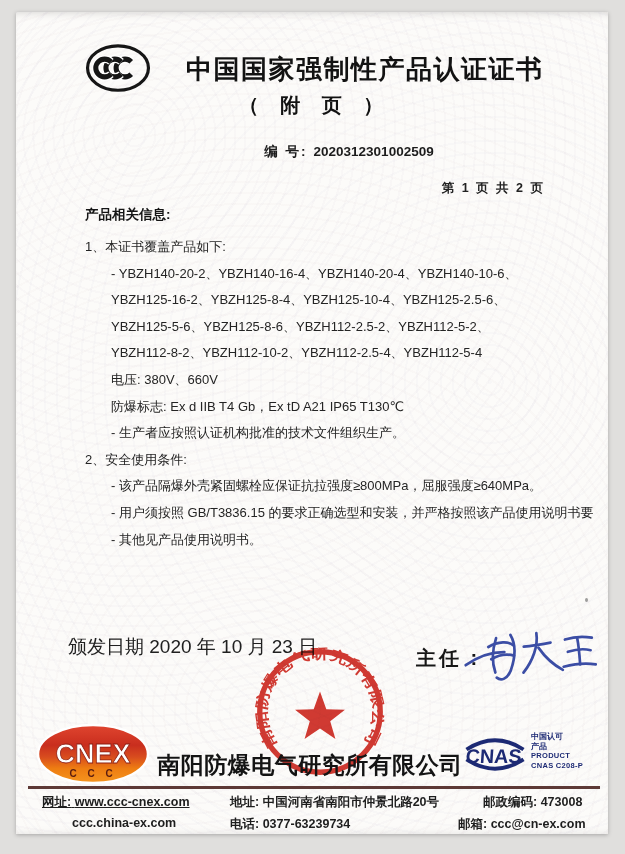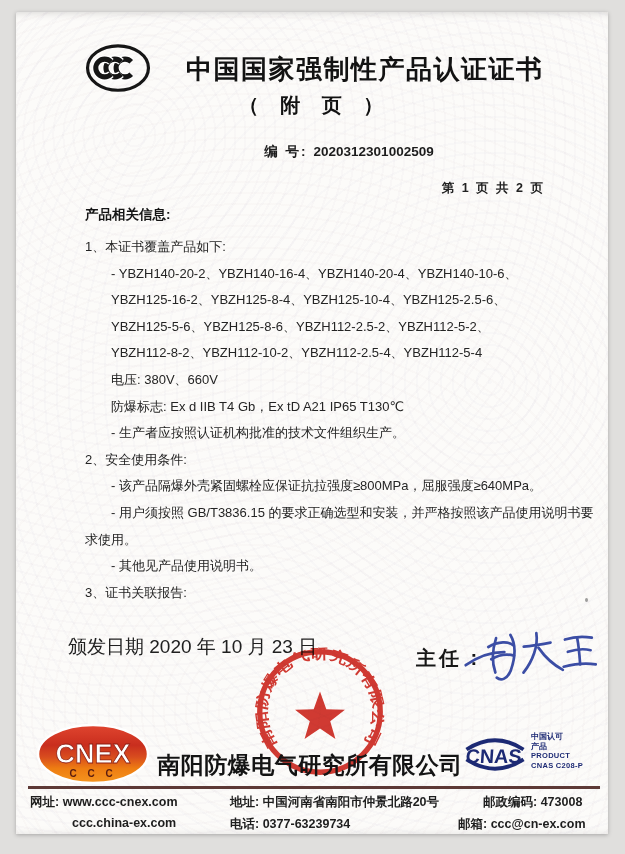--- a/index.html
+++ b/index.html
@@ -93,23 +93,21 @@
   <div class="ln ind1">- YBZH140-20-2、YBZH140-16-4、YBZH140-20-4、YBZH140-10-6、</div>
   <div class="ln ind1">YBZH125-16-2、YBZH125-8-4、YBZH125-10-4、YBZH125-2.5-6、</div>
   <div class="ln ind1">YBZH125-5-6、YBZH125-8-6、YBZH112-2.5-2、YBZH112-5-2、</div>
   <div class="ln ind1">YBZH112-8-2、YBZH112-10-2、YBZH112-2.5-4、YBZH112-5-4</div>
   <div class="ln ind1">电压: 380V、660V</div>
   <div class="ln ind1">防爆标志: Ex d IIB T4 Gb，Ex tD A21 IP65 T130℃</div>
   <div class="ln ind1">- 生产者应按照认证机构批准的技术文件组织生产。</div>
   <div class="ln">2、安全使用条件:</div>
   <div class="ln ind1">- 该产品隔爆外壳紧固螺栓应保证抗拉强度≥800MPa，屈服强度≥640MPa。</div>
   <div class="ln ind1">- 用户须按照 GB/T3836.15 的要求正确选型和安装，并严格按照该产品使用说明书要</div>
-  <div class="ln">求使用。</div>
   <div class="ln ind1">- 其他见产品使用说明书。</div>
-  <div class="ln">3、证书关联报告:</div>
 </div>
 
 <div class="abs speck"></div>
 
 <div class="abs date-line">颁发日期 2020 年 10 月 23 日</div>
 <div class="abs director">主任 :</div>
 
 <svg class="abs" style="left:462px;top:622px;" width="135" height="65" viewBox="0 0 130 60">
   <g fill="none" stroke="#2b3f9e" stroke-width="2.6" stroke-linecap="round" opacity=".92" transform="rotate(-4 65 30)">
     <path d="M3,36 C16,28 28,25 41,26"></path>
@@ -162,21 +160,21 @@
 </svg>
 <div class="abs cnas-text">
   <div class="cnas-cn">中国认可</div>
   <div class="cnas-cn">产品</div>
   <div class="cnas-en">PRODUCT</div>
   <div class="cnas-en">CNAS C208-P</div>
 </div>
 
 <div class="abs divider"></div>
 
-<div class="abs footer" style="left:30px;top:794px;">
+<div class="abs footer" style="left:42px;top:794px;text-decoration:underline;">
   <span>网址:</span>
   <span>www.ccc-cnex.com</span>
 </div>
 <div class="abs footer" style="left:230px;top:794px;">
   <span>地址:</span>
   <span>中国河南省南阳市仲景北路20号</span>
 </div>
 <div class="abs footer" style="left:483px;top:794px;">
   <span>邮政编码:</span>
   <span>473008</span>

